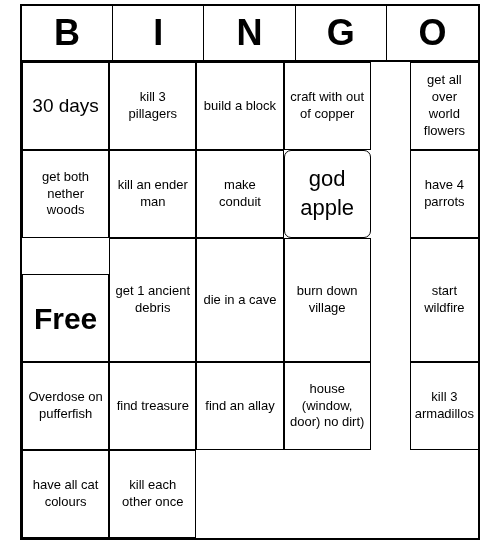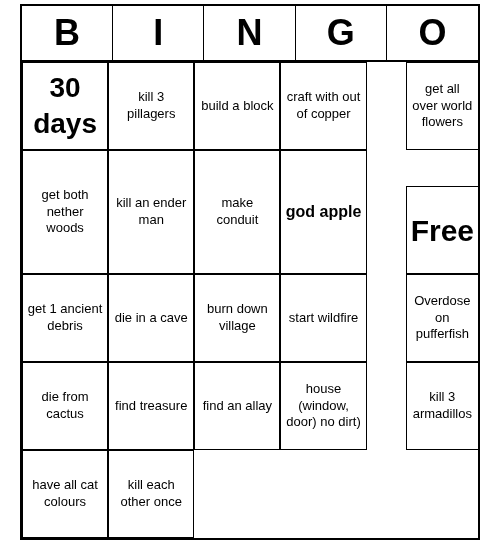--- a/index.html
+++ b/index.html
@@ -46,31 +46,32 @@
       padding: 6px 4px;
       font-size: 13px;
       line-height: 1.3;
       position: relative;
     }
     .bingo-cell:nth-child(5n) {
       border-right: none;
       margin-left: 39px;
     }
     .bingo-cell.large-text {
-      font-size: 28px;
-      font-weight: bold;
+      font-size: 19px;
+      font-weight: normal;
     }
     .bingo-cell.free {
       font-size: 30px;
       font-weight: bold;
       margin-top: 36px;
     }
     .bingo-cell.god-apple {
-      font-size: 16px;
-      font-weight: bold;
+      font-size: 22px;
+      font-weight: normal;
+      border-radius: 7px;
     }
   </style>
 </head>
 <body>
 
 <div class="bingo-card">
   <div class="bingo-header">
   <div class="bingo-letter">B</div>
       <div class="bingo-letter">I</div>
       <div class="bingo-letter">N</div>
@@ -80,27 +81,27 @@
   <div class="bingo-grid">
   <div class="bingo-cell large-text">30 days</div>
       <div class="bingo-cell">kill 3 pillagers</div>
       <div class="bingo-cell">build a block</div>
       <div class="bingo-cell">craft with out of copper</div>
       <div class="bingo-cell">get all over world flowers</div>
       <div class="bingo-cell">get both nether woods</div>
       <div class="bingo-cell">kill an ender man</div>
       <div class="bingo-cell">make conduit</div>
       <div class="bingo-cell god-apple">god apple</div>
+      <div class="bingo-cell">have 4 parrots</div>
       <div class="bingo-cell free">Free</div>
       <div class="bingo-cell">get 1 ancient debris</div>
       <div class="bingo-cell">die in a cave</div>
       <div class="bingo-cell">burn down village</div>
       <div class="bingo-cell">start wildfire</div>
       <div class="bingo-cell">Overdose on pufferfish</div>
-      <div class="bingo-cell">die from cactus</div>
       <div class="bingo-cell">find treasure</div>
       <div class="bingo-cell">find an allay</div>
       <div class="bingo-cell">house (window, door) no dirt)</div>
       <div class="bingo-cell">kill 3 armadillos</div>
       <div class="bingo-cell">have all cat colours</div>
       <div class="bingo-cell">kill each other once</div>
     </div>
 </div>
 
 </body></html>

